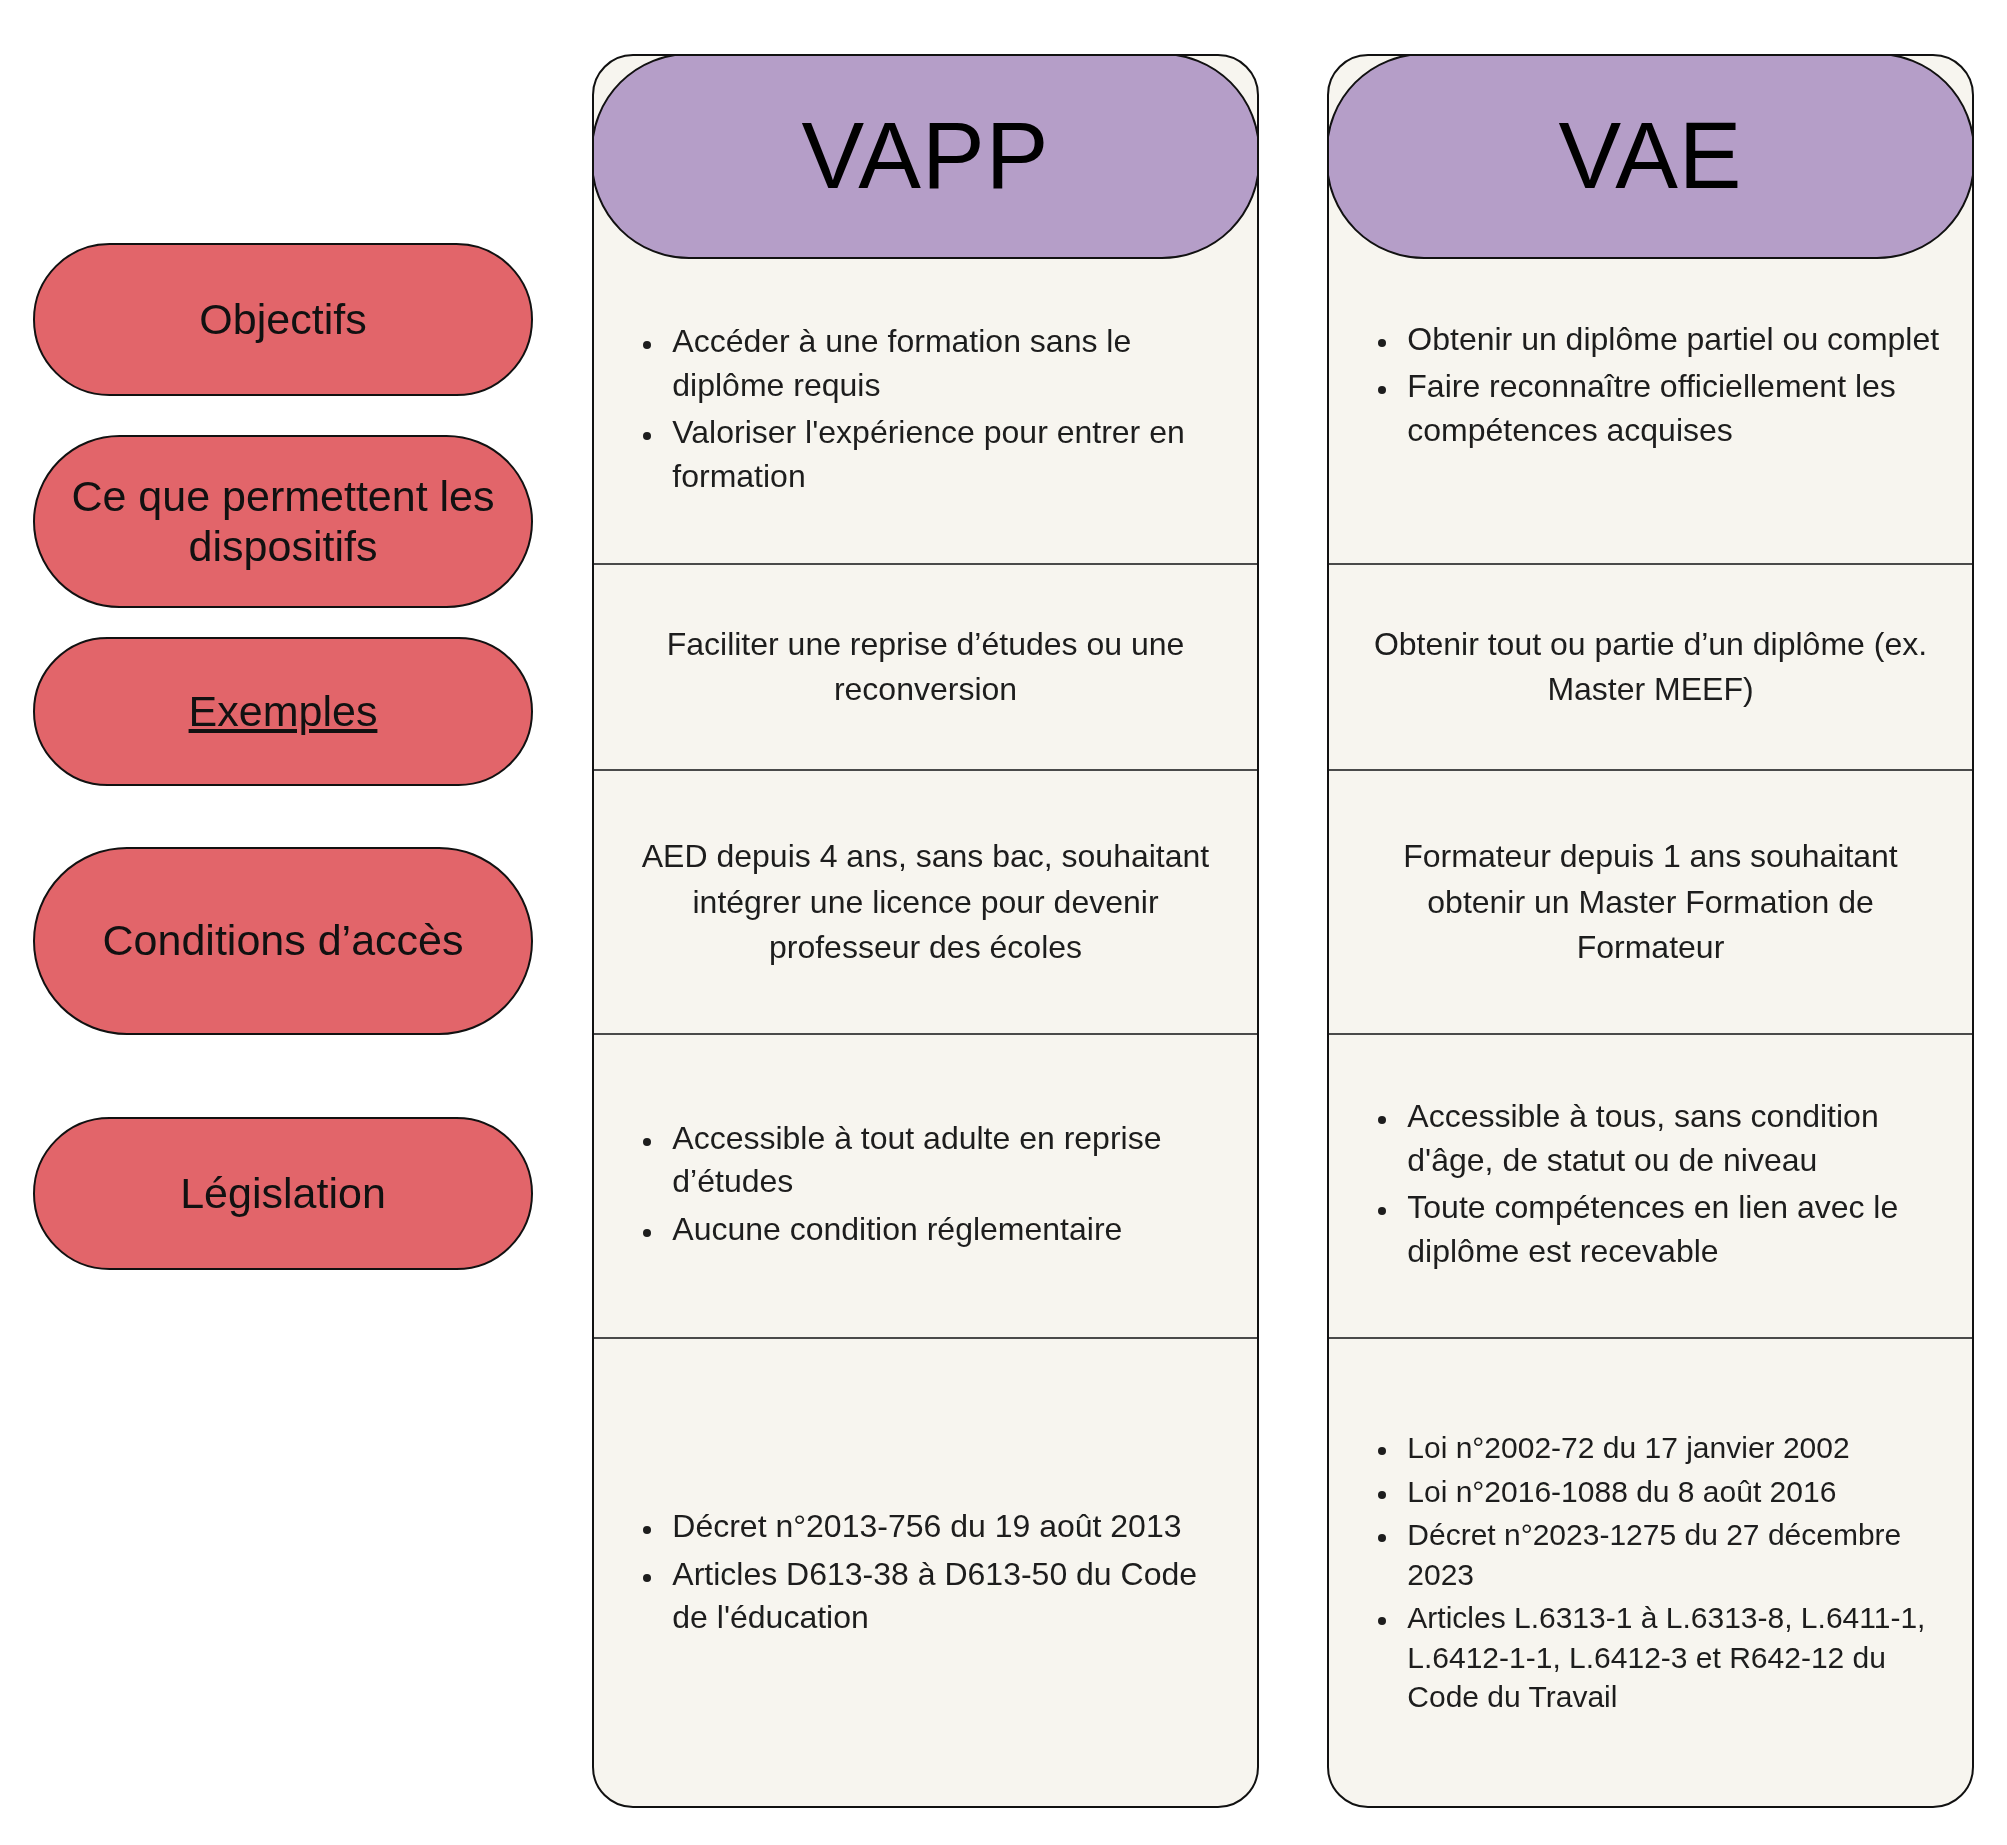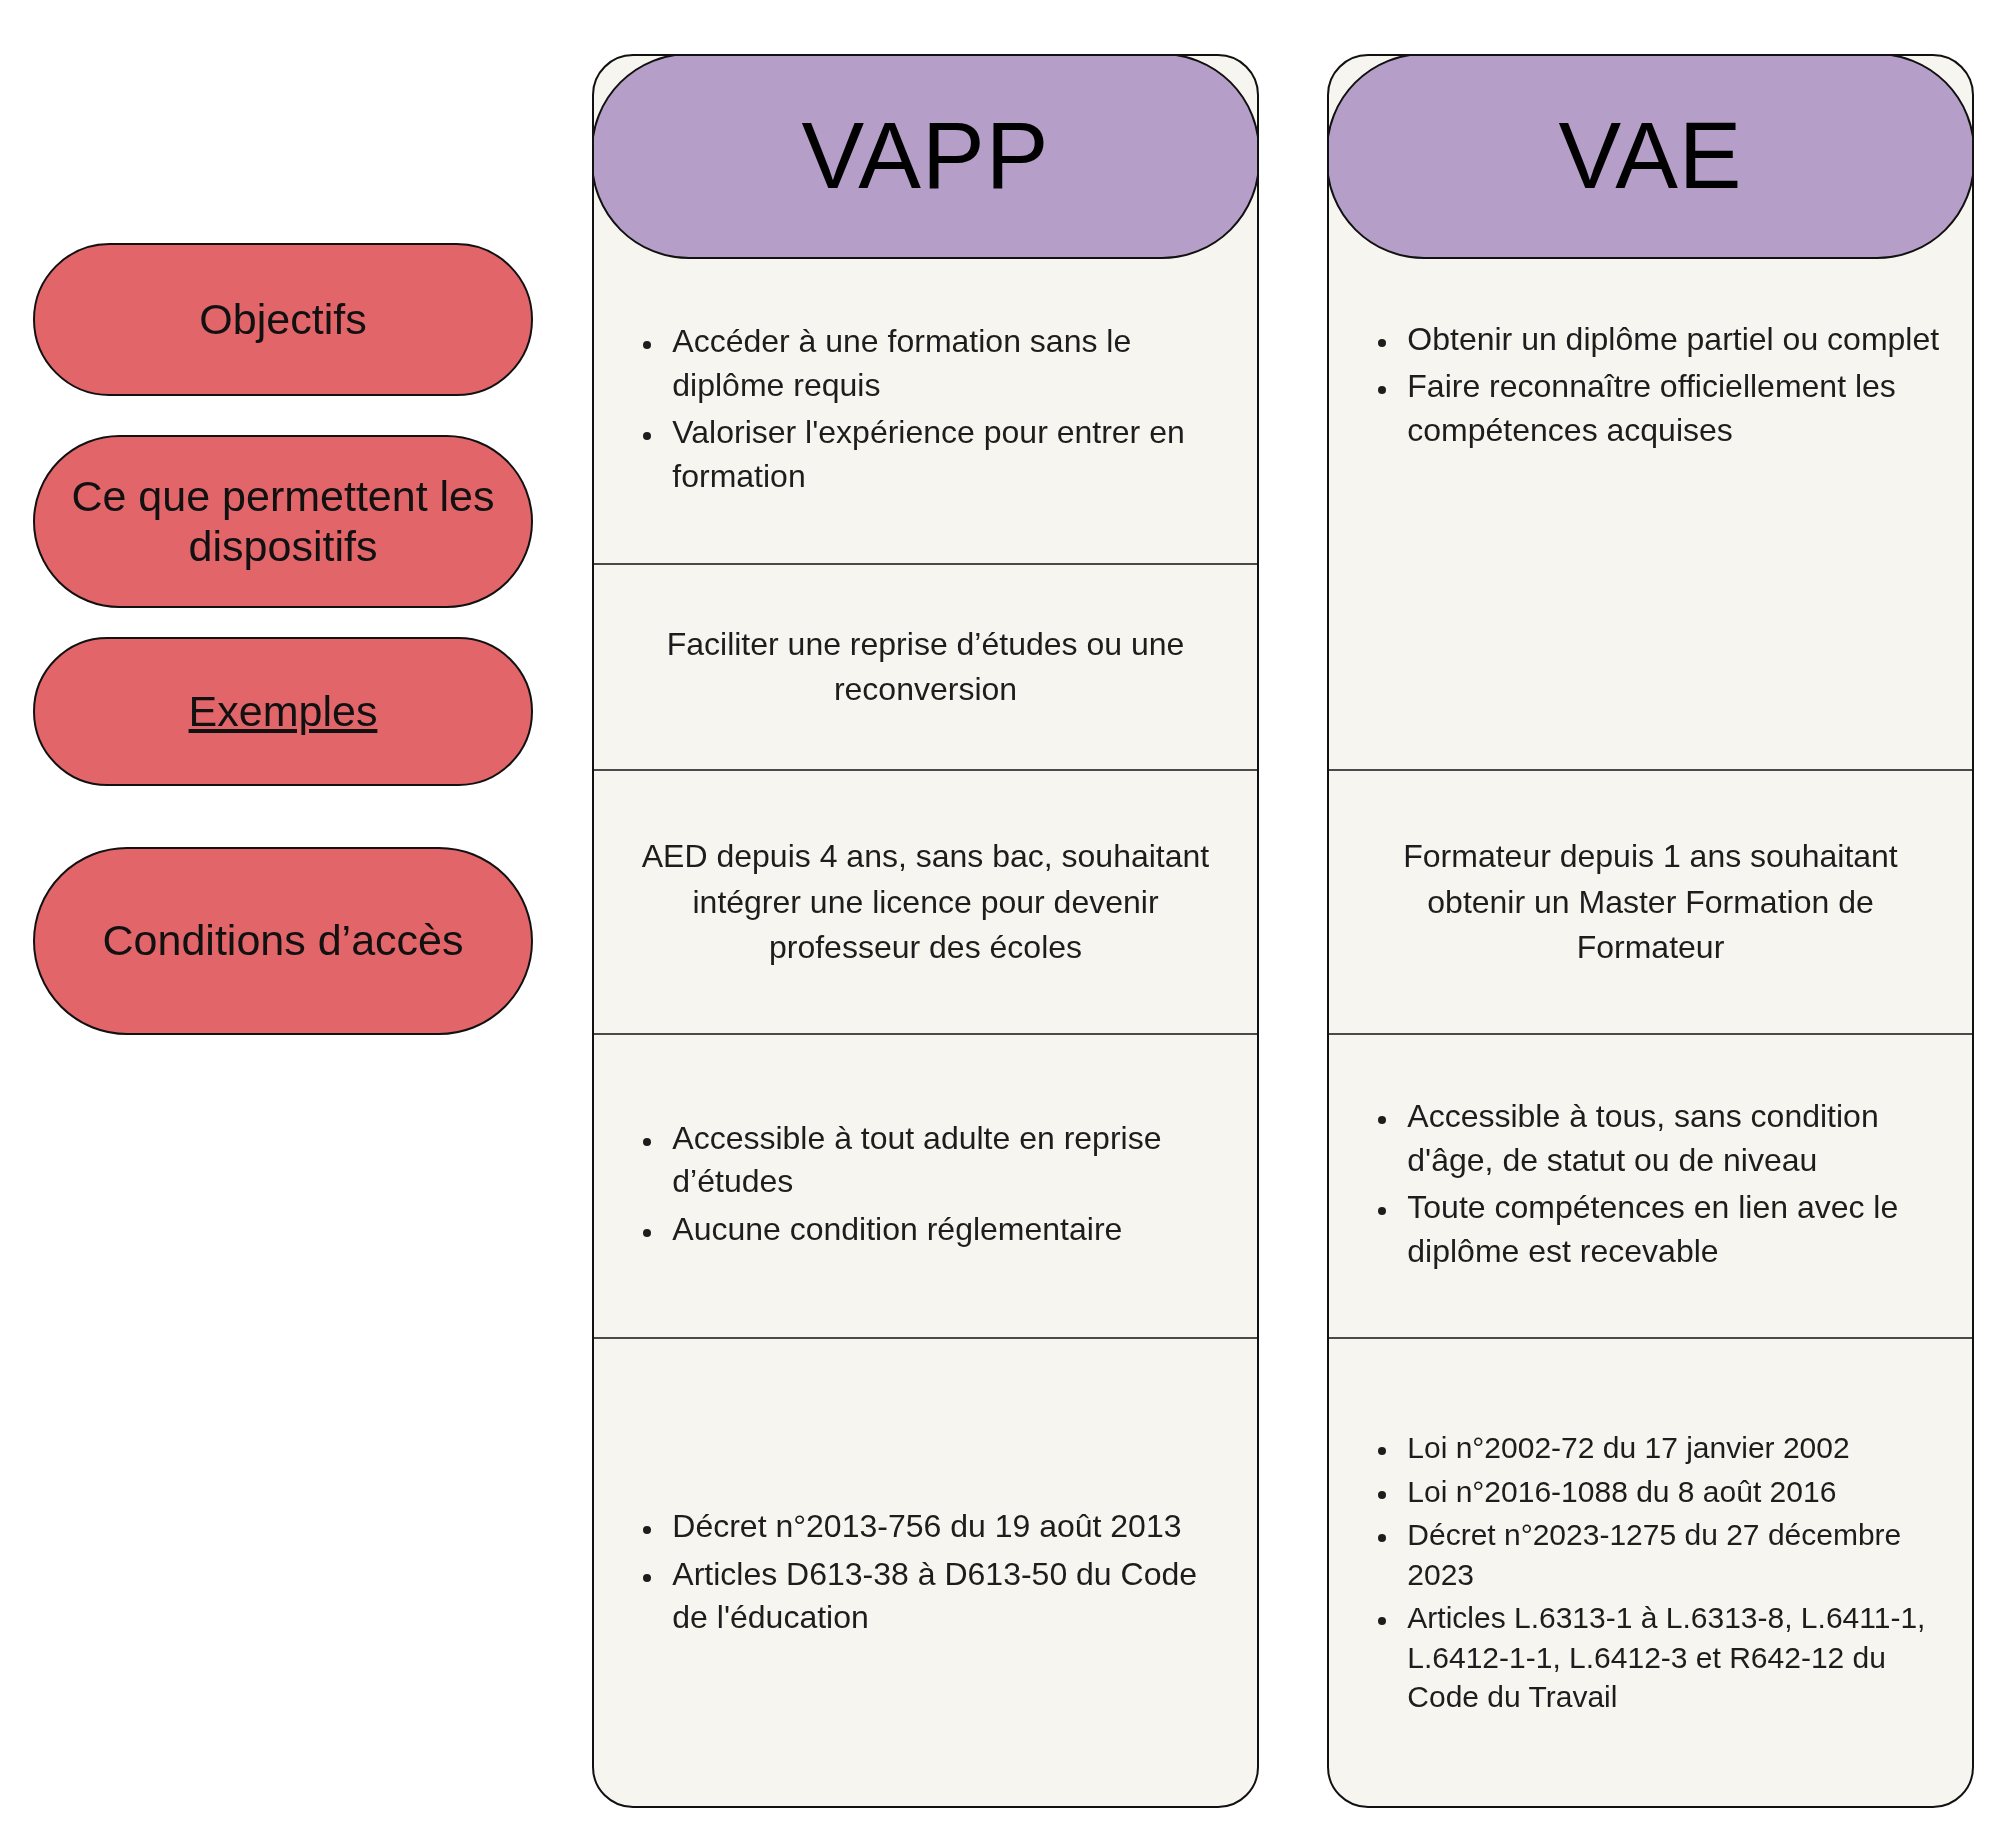--- a/index.html
+++ b/index.html
@@ -129,20 +129,23 @@
       </div>
       <div class="pill" style="top: 435px; height: 173px;">
         <span>Ce que permettent les dispositifs</span>
       </div>
       <div class="pill" style="top: 637px; height: 149px; text-decoration: underline;">
         <span>Exemples</span>
       </div>
       <div class="pill" style="top: 847px; height: 188px;">
         <span>Conditions d’accès</span>
       </div>
+      <div class="pill" style="top: 1117px; height: 153px;">
+        <span>Législation</span>
+      </div>
     </div>
 
   <div class="col col-vapp">
     <div class="col-header">
       <span class="title">VAPP</span>
     </div>
     <div class="col-body">
         <div class="cell" style="top: 0px; height: 304px;">
           <div class="cell-inner">
             <ul class="cell-list">
@@ -186,20 +189,25 @@
     </div>
     <div class="col-body">
         <div class="cell" style="top: 0px; height: 256px;">
           <div class="cell-inner">
             <ul class="cell-list">
               <li>Obtenir un diplôme partiel ou complet</li>
               <li>Faire reconnaître officiellement les compétences acquises</li>
             </ul>
           </div>
         </div>
+        <div class="cell" style="top: 304px; height: 206px;">
+          <div class="cell-inner">
+            <div class="cell-text">Obtenir tout ou partie d’un diplôme (ex. Master MEEF)</div>
+          </div>
+        </div>
         <div class="cell" style="top: 510px; height: 265px;">
           <div class="cell-inner">
             <div class="cell-text">Formateur depuis 1 ans souhaitant obtenir un Master Formation de Formateur</div>
           </div>
         </div>
         <div class="cell" style="top: 774px; height: 304px;">
           <div class="cell-inner">
             <ul class="cell-list">
               <li>Accessible à tous, sans condition d'âge, de statut ou de niveau</li>
               <li>Toute compétences en lien avec le diplôme est recevable</li>

